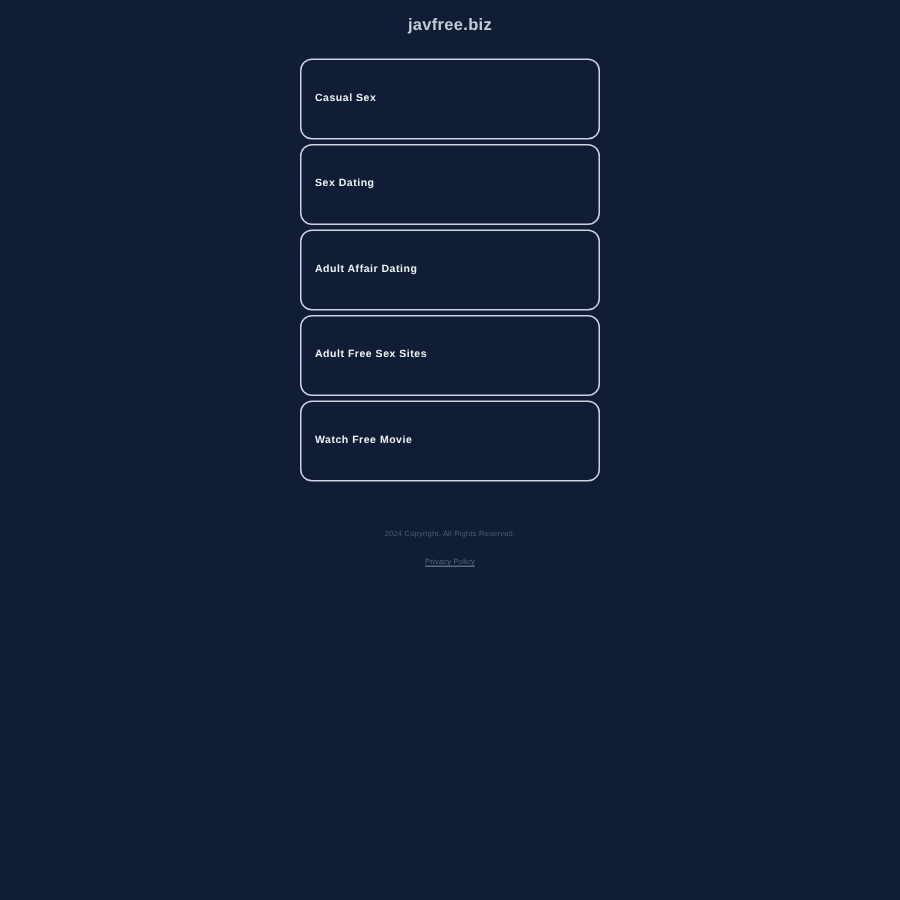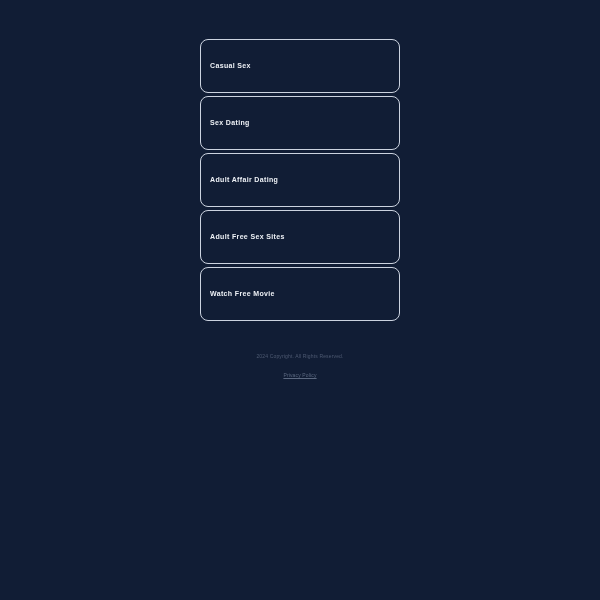--- a/index.html
+++ b/index.html
@@ -99,20 +99,21 @@
     letter-spacing: 0.15px;
     text-decoration: underline;
     cursor: pointer;
   }
 </style>
 </head>
 <body>
 
 <div class="page">
 
+  <div class="site-title">javfree.biz</div>
 
   <div class="link-list">
 
     <a class="link-box">
       <span class="link-label">Casual Sex</span>
     </a>
 
     <a class="link-box">
       <span class="link-label">Sex Dating</span>
     </a>

